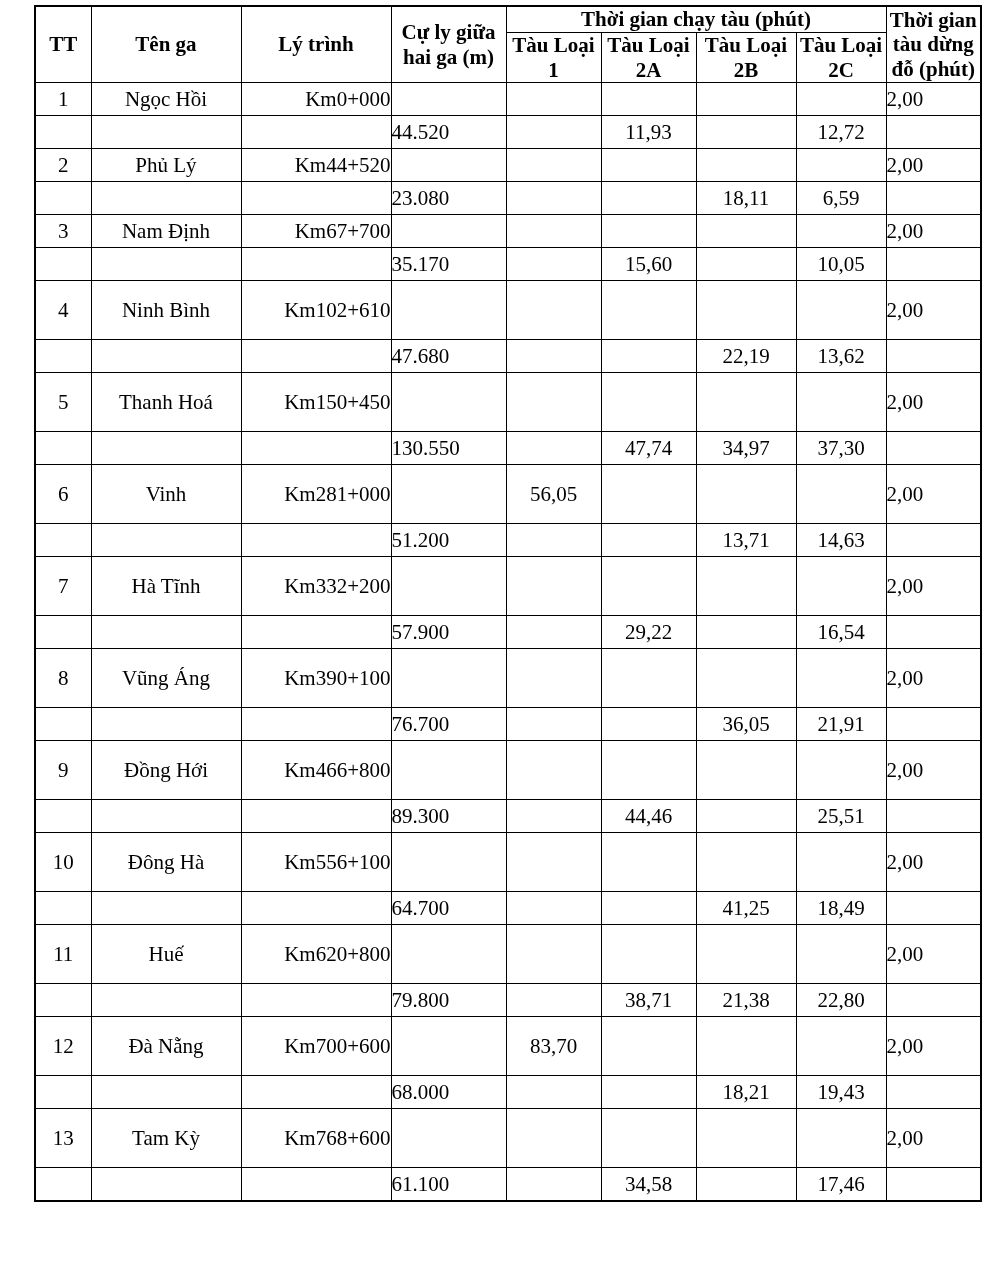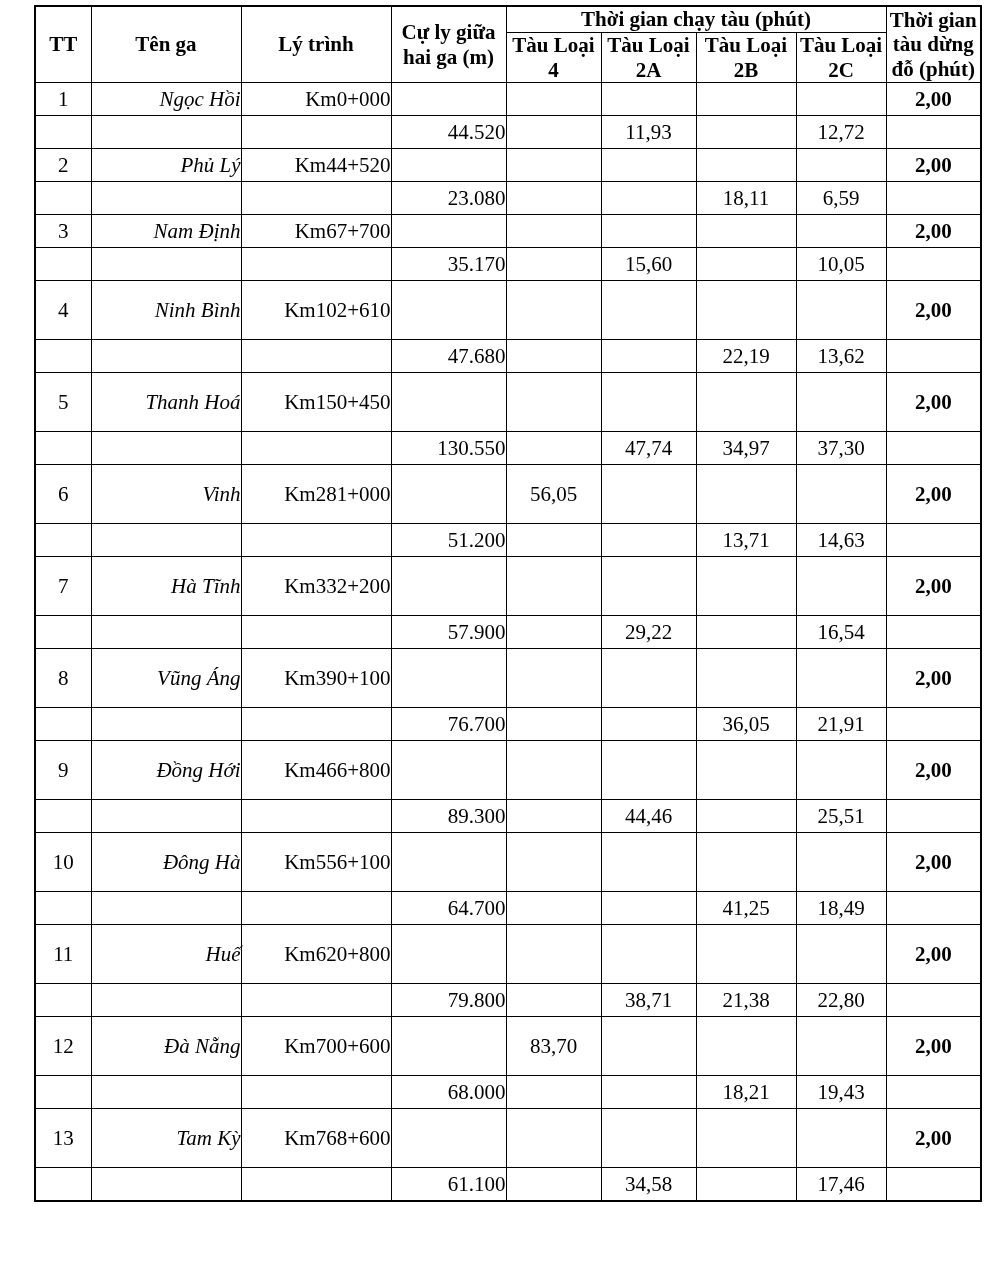--- a/index.html
+++ b/index.html
@@ -63,25 +63,25 @@
   col.c-t2c      { width: 90px; }
   col.c-dwell    { width: 95px; }
 
   
   tr.station-row td { height: 58px; }
   tr.station-row.compact td { height: 32px; }
   
   tr.span-row td { height: 32px; }
 
   td.tt        { text-align: center; }
-  td.name      { text-align: right; padding-left: 16px; font-style: italic; }
+  td.name      { text-align: center; padding-left: 16px; }
   td.chainage  { text-align: right; }
-  td.dist      { text-align: right; padding-right: 18px; font-family: Liberation Serif, serif; }
+  td.dist      { padding-right: 18px; font-family: Liberation Serif, serif; }
   td.tcell     { text-align: center; }
-  td.dwell     { text-align: center; font-weight: bold; }
+  td.dwell     { text-align: left; }
 
   .hdr-main { padding: 4px 2px; }
 </style>
 </head>
 <body>
 
 <div id="page">
 
   <table class="rail-table">
     <colgroup>
@@ -98,21 +98,21 @@
     <thead>
       <tr>
         <th class="hd" rowspan="2">TT</th>
         <th class="hd" rowspan="2">Tên ga</th>
         <th class="hd" rowspan="2">Lý trình</th>
         <th class="hd" rowspan="2">Cự ly giữa hai ga (m)</th>
         <th class="hd hdr-main" colspan="4">Thời gian chạy tàu (phút)</th>
         <th class="hd" rowspan="2">Thời gian tàu dừng đỗ (phút)</th>
       </tr>
       <tr>
-        <th class="hd">Tàu Loại 4</th>
+        <th class="hd">Tàu Loại 1</th>
         <th class="hd">Tàu Loại 2A</th>
         <th class="hd">Tàu Loại 2B</th>
         <th class="hd">Tàu Loại 2C</th>
       </tr>
     </thead>
     <tbody id="table-body">
         <tr class="station-row compact">
           <td class="tt">1</td>
           <td class="name">Ngọc Hồi</td>
           <td class="chainage">Km0+000</td>

